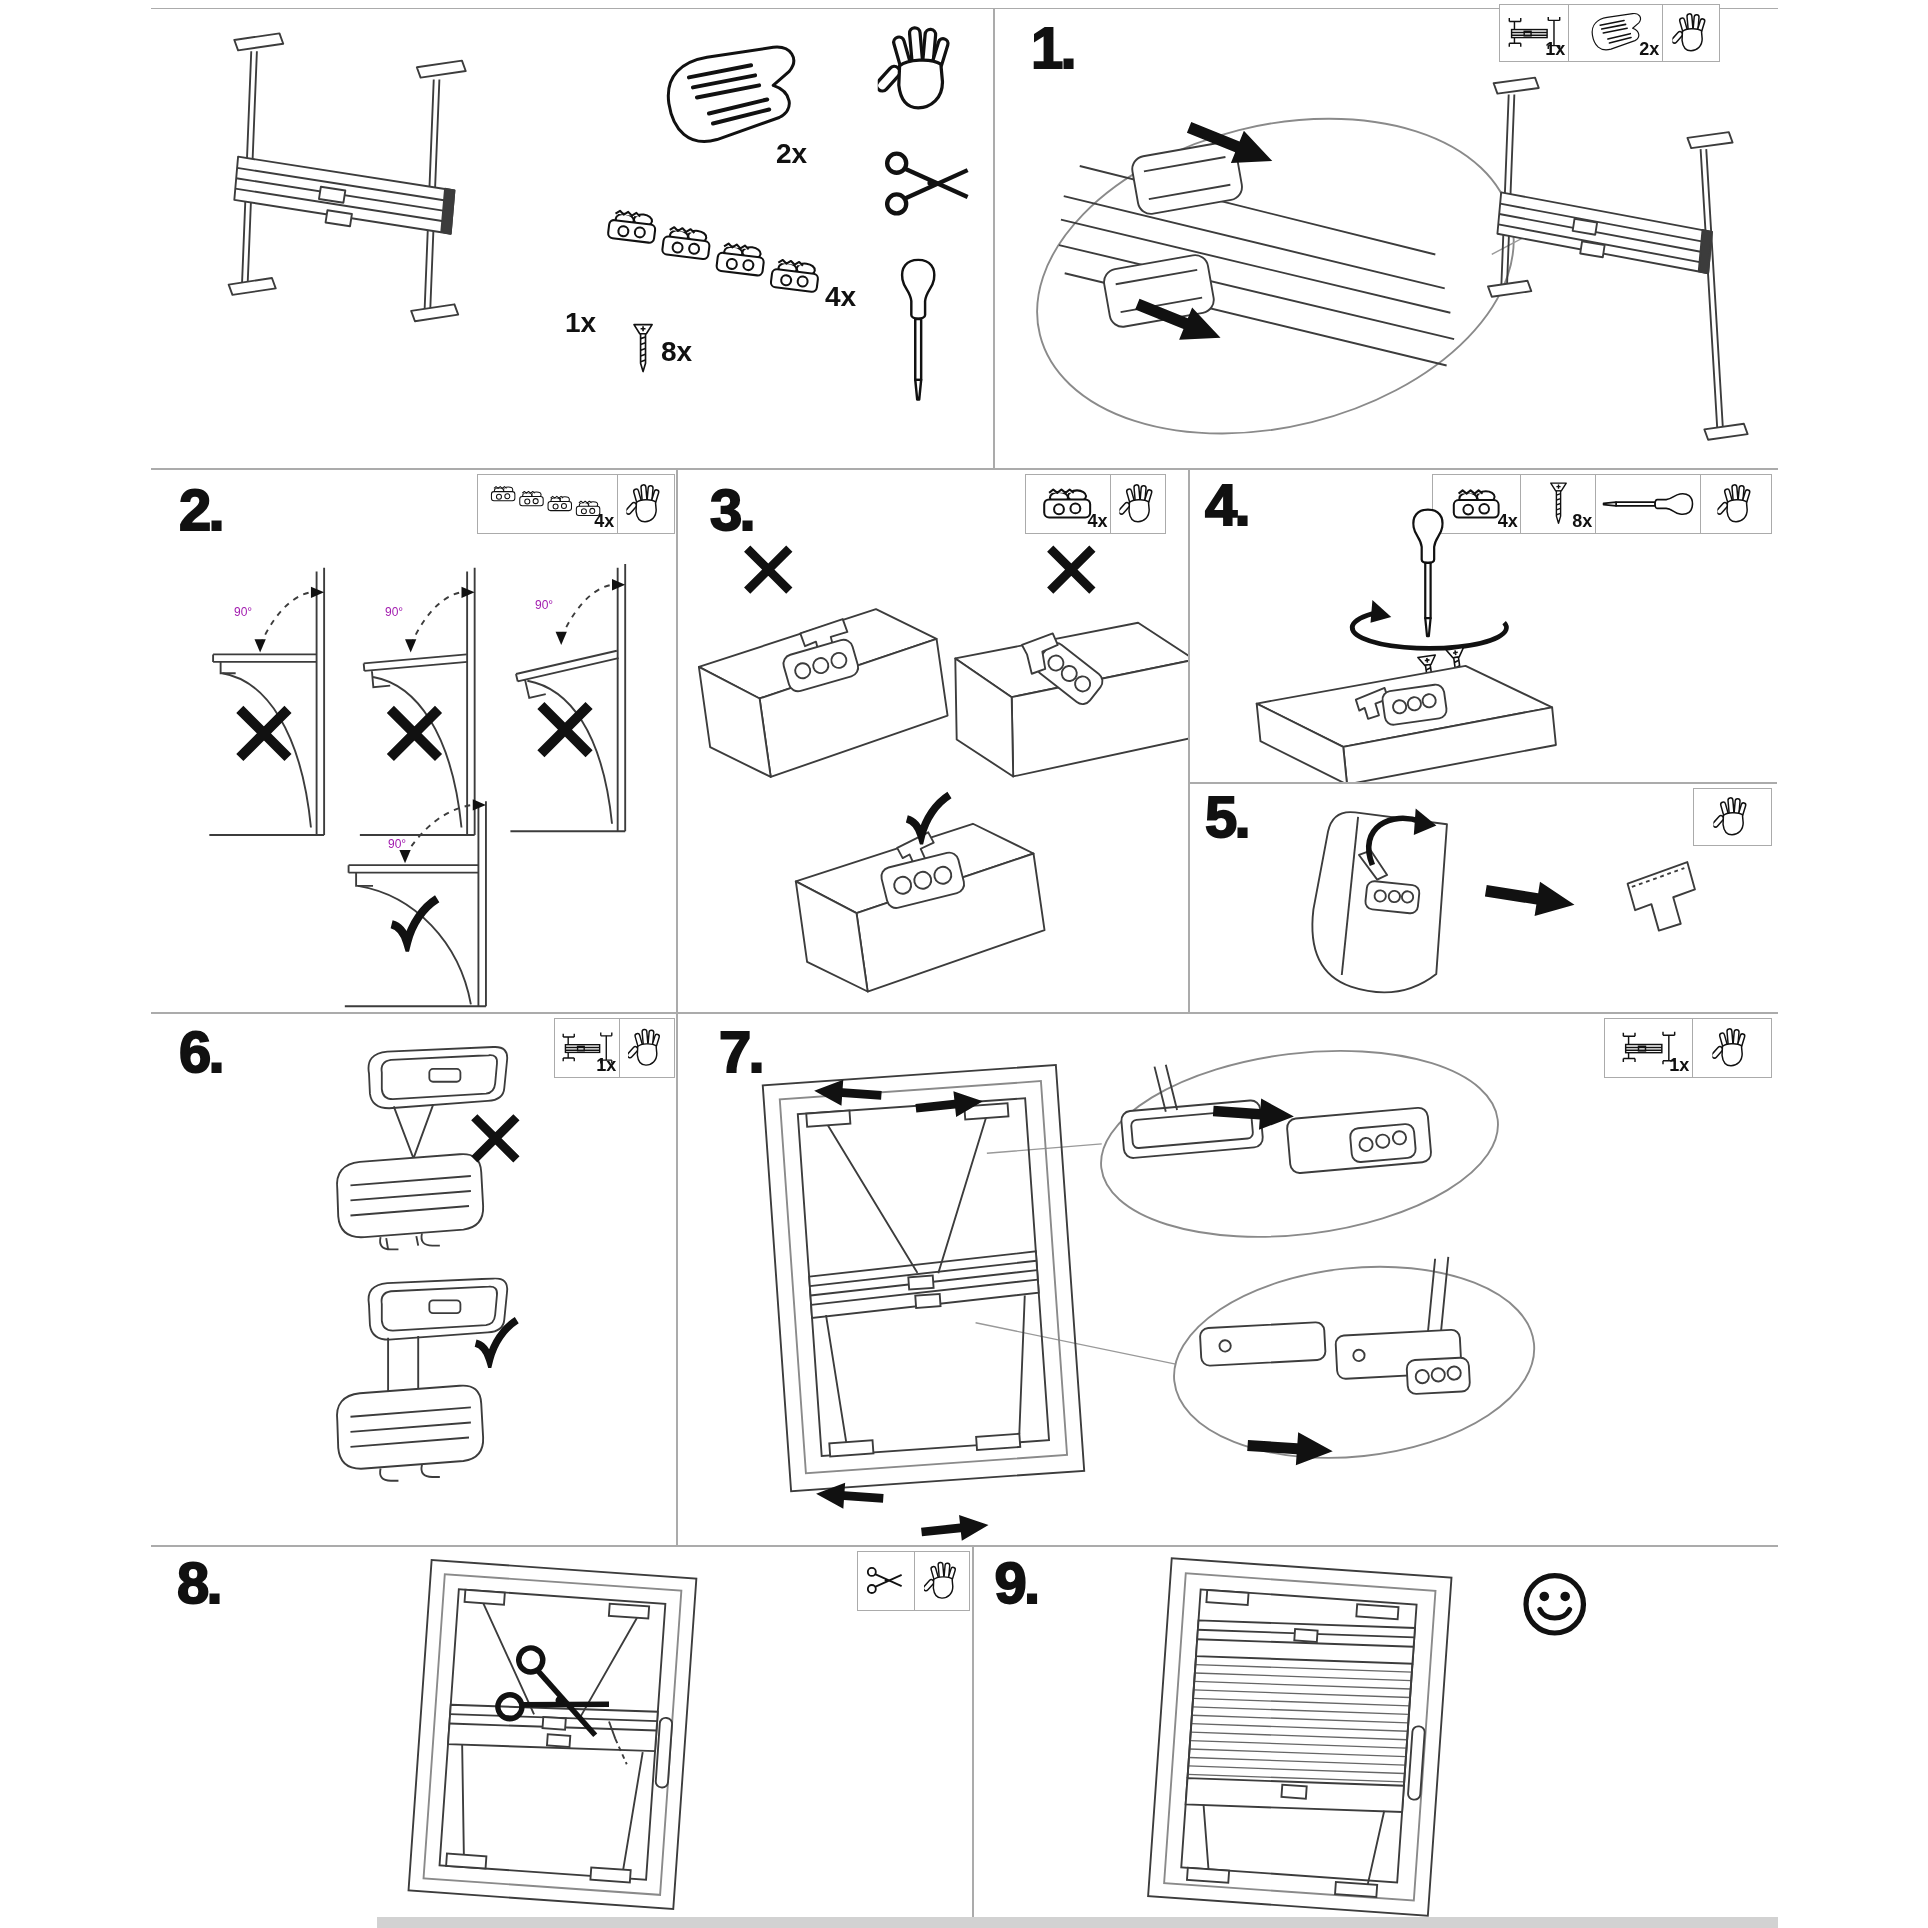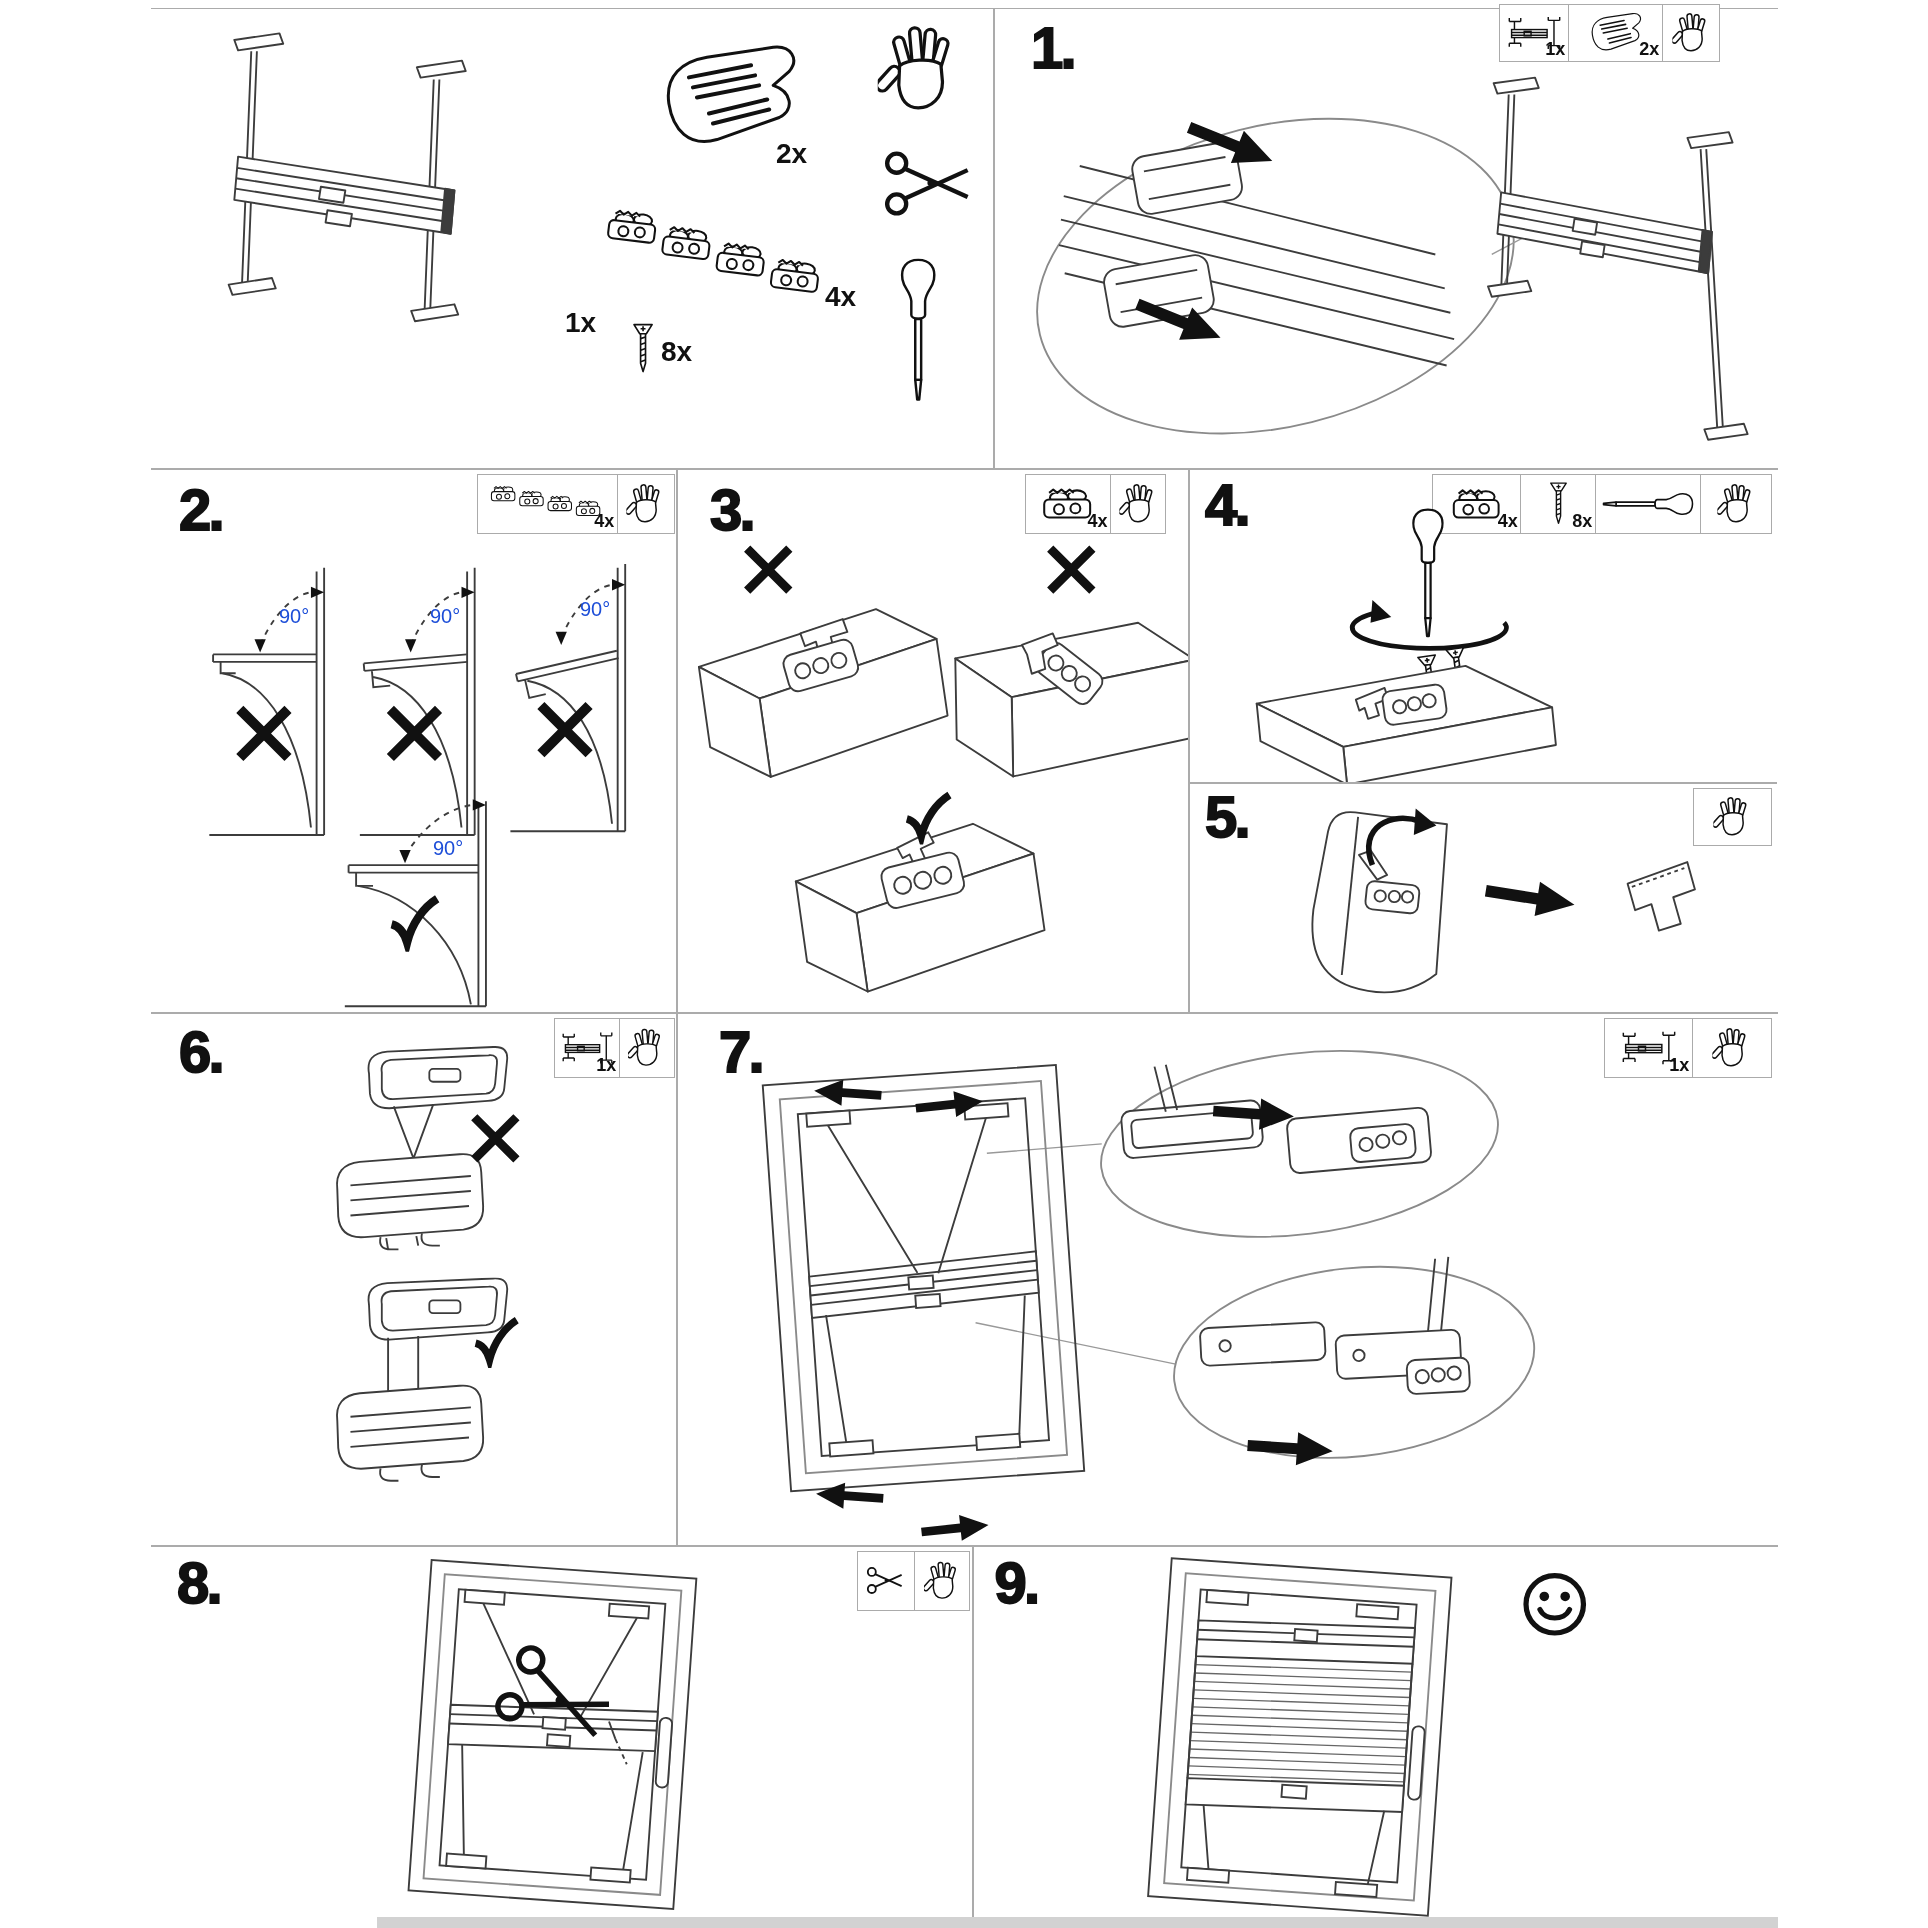--- a/index.html
+++ b/index.html
@@ -10,21 +10,21 @@
   .vline{width:1.9px;}
   .panel{position:absolute;}
   .stepnum{position:absolute;font-weight:bold;font-size:58px;letter-spacing:-2.8px;
            color:#111;-webkit-text-stroke:1.9px #111;line-height:1;}
   .toolbar{position:absolute;display:flex;border:1.9px solid #ababab;background:#fff;box-sizing:border-box;}
   .tcell{position:relative;display:flex;align-items:center;justify-content:center;
          border-left:1.9px solid #ababab;box-sizing:border-box;}
   .tcell:first-child{border-left:none;}
   .tqty{position:absolute;right:2.8px;bottom:0.9px;font-weight:bold;font-size:18px;}
   .qty-big{position:absolute;font-weight:bold;font-size:28px;}
-  .angle{position:absolute;font-size:20px;color:#1d4ed8;margin-left:45px;}
+  .angle{position:absolute;font-size:12px;color:#a21caf;}
   svg.ill{position:absolute;left:0;top:0;}
 </style>
 </head>
 <body>
 
 <div id="page">
 
   <svg width="0" height="0" style="position:absolute" aria-hidden="true">
     <defs>
       <symbol id="hand" viewBox="0 0 100 110">

